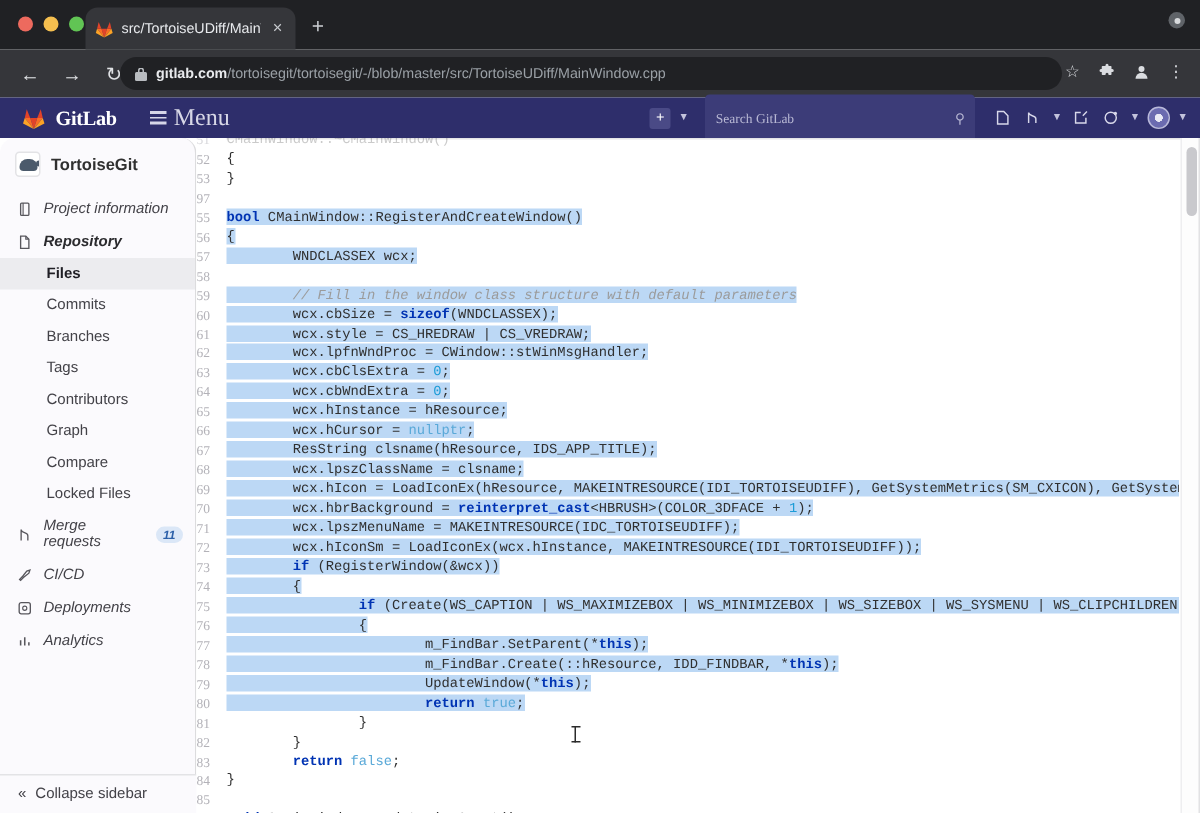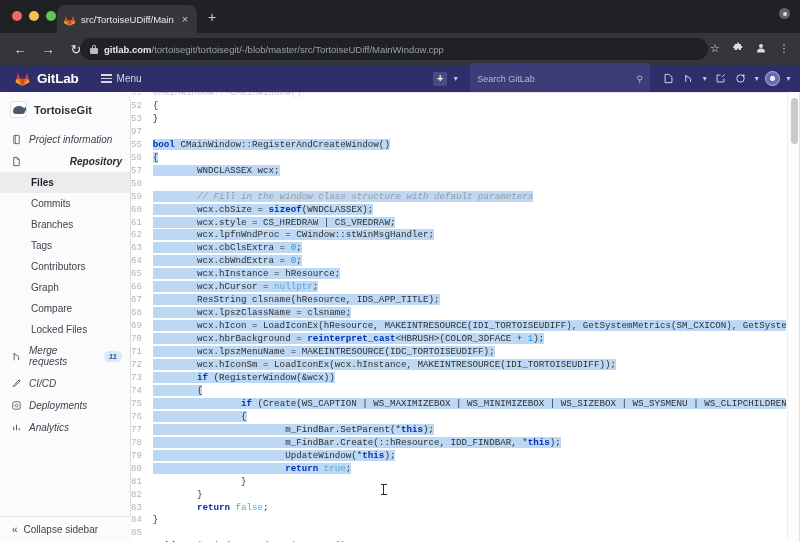--- a/index.html
+++ b/index.html
@@ -75,29 +75,29 @@
   .url b { color: #e8eaed; font-weight: 700; }
   .tb-right { position: absolute; right: 6px; top: 5px; display: flex; align-items: center; gap: 3px; }
   .tb-icon {
     width: 20px; height: 20px; display: flex; align-items: center; justify-content: center;
     color: #dadce0; font-size: 11px; line-height: 1;
   }
 
   
   .gl-navbar {
     position: absolute; top: 65px; left: 0; width: 800px; height: 27px;
-    background: #2e2e6b; display: flex; align-items: center; padding: 0 8px;
+    background: #2e2e6b; display: flex; align-items: center; padding: 0 8px; font-family: Liberation Serif, serif;
   }
   .gl-logo-wrap { display: flex; align-items: center; gap: 6px; margin-left: 6px; }
   .gl-logo { width: 17px; height: 16px; }
   .gl-wordmark { color: #fff; font-size: 13.5px; font-weight: 700; letter-spacing: -0.2px; }
   .gl-menu { display: flex; align-items: center; gap: 5px; margin-left: 22px; }
   .hamburger { display: flex; flex-direction: column; gap: 2.2px; }
   .hamburger i { display: block; width: 11px; height: 1.5px; background: #d6d6e8; }
-  .gl-menu-label { color: #d7d7e6; font-size: 10px; }
+  .gl-menu-label { color: #d7d7e6; font-size: 16px; }
   .gl-nav-right { margin-left: auto; display: flex; align-items: center; gap: 5px; }
   .gl-plus {
     width: 14px; height: 14px; border-radius: 2px; background: #4a4a86;
     color: #fff; font-size: 10px; line-height: 13px; text-align: center; font-weight: 700;
   }
   .caret { color: #c3c3dc; font-size: 7px; line-height: 1; }
   .gl-search {
     width: 180px; height: 17px; background: #3c3c78; border-radius: 3px;
     display: flex; align-items: center; padding: 16px 7px; margin: 0 6px;
     color: #b8b8d4; font-size: 9px; position: relative;
@@ -132,21 +132,21 @@
   .turtle::before {
     content: ""; position: absolute; right: -2.5px; top: 1px;
     width: 4px; height: 4px; background: #4b5a6b; border-radius: 50%;
   }
   .sb-project-name { font-size: 11px; color: #303030; font-weight: 600; }
   .sb-list { padding-top: 1px; }
   .sb-item {
     display: flex; align-items: center; gap: 7px;
     padding: 5px 8px 5px 10px; font-size: 10px; color: #434248; position: relative; font-style: italic;
   }
-  .sb-item.bold { font-weight: 600; color: #2b2b2e; justify-content: space-between; }
+  .sb-item.bold { font-weight: 600; color: #2b2b2e; }
   .sb-icon {
     width: 12px; height: 12px; flex: 0 0 12px; display: flex;
     align-items: center; justify-content: center; color: #58575d;
   }
   .sb-sub {
     padding: 5px 8px 5px 31px; font-size: 10px; color: #434248;
   }
   .sb-sub.active { background: #ececef; font-weight: 600; color: #1f1e24; }
   .sb-badge {
     margin-left: auto; background: #dbe7f7; color: #2b5fa8;
@@ -165,21 +165,21 @@
     background: #ffffff; overflow: hidden;
   }
   .code-top-rule {
     position: absolute; top: 0; left: 0; width: 669px; height: 1px; background: #e4e4e6;
   }
   .code-scroll { position: absolute; top: 0; left: 0; width: 655px; height: 450px; overflow: hidden; }
   .code-table { border-collapse: collapse; font-family: "Liberation Mono", monospace; }
   .ln {
     width: 34px; text-align: right; padding-right: 11px; vertical-align: top;
     color: #b3b2b8; font-size: 9px; line-height: 12.95px;
-    user-select: none; background: #fff;
+    user-select: none; background: #fff; font-family: Liberation Serif, serif;
   }
   .cl {
     white-space: pre; font-size: 9.2px; line-height: 12.95px; color: #303030;
     padding: 0; vertical-align: top;
   }
   .cl span { display: inline; }
   .sel { background: #bcd8f5; }
   .kw  { color: #0033b3; font-weight: 700; }
   .cmt { color: #9b9b9b; font-style: italic; }
   .num { color: #1c9cd7; }

